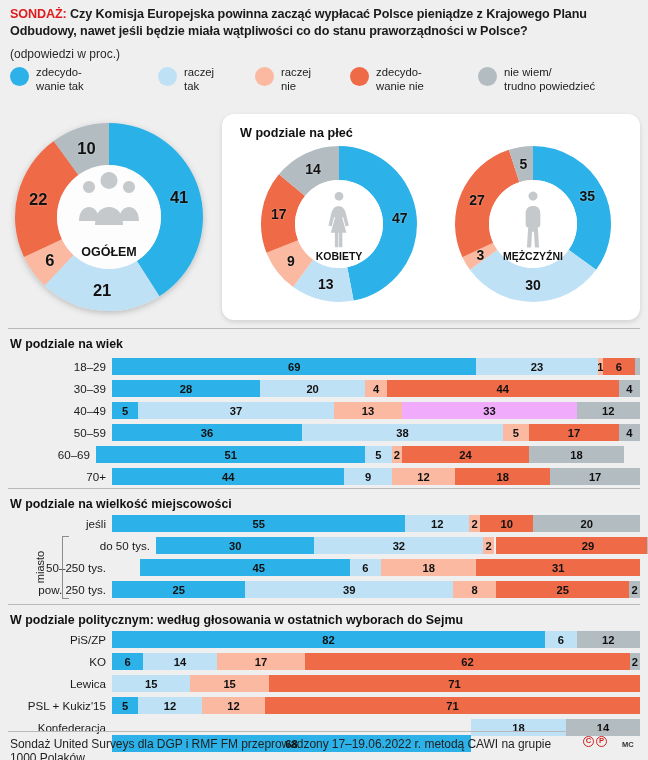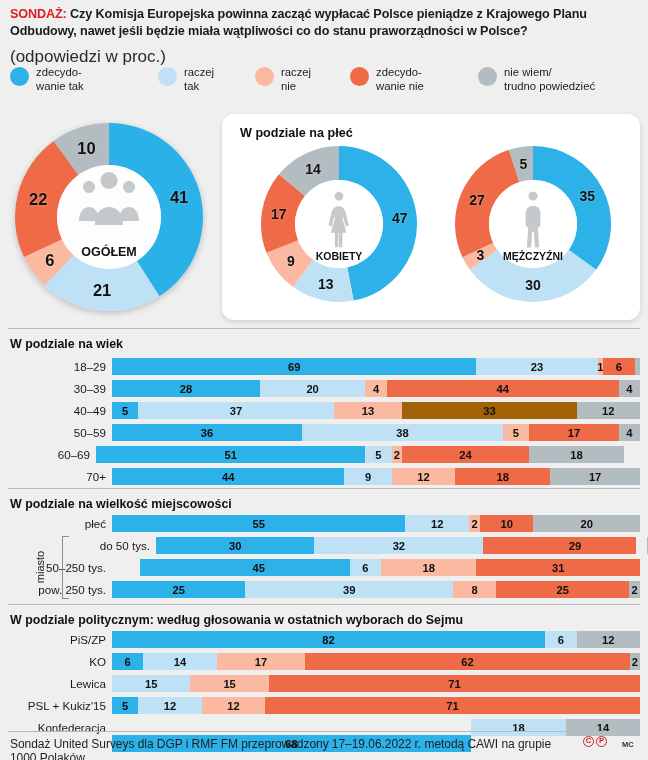--- a/index.html
+++ b/index.html
@@ -14,21 +14,21 @@
 
   
   .headline {
     position: absolute; left: 10px; top: 6px; width: 630px;
     font-size: 12.6px; font-weight: bold; line-height: 1.32;
     letter-spacing: -0.1px;
   }
   .headline .sond { color: #e01b1b; }
   .subnote {
     position: absolute; left: 10px; top: 47px;
-    font-size: 17px; color: #2a2a2a; font-weight: 400;
+    font-size: 12px; color: #2a2a2a; font-weight: 400;
   }
 
   
   .legend { position: absolute; left: 10px; top: 66px; width: 630px; height: 36px; }
   .legend-item { position: absolute; top: 0; display: flex; align-items: flex-start; }
   .legend-dot {
     width: 19px; height: 19px; border-radius: 50%;
     flex: 0 0 19px; margin-top: 1px;
   }
   .legend-label {
@@ -214,21 +214,21 @@
         <div class="seg" style="left: 147.84px; width: 105.6px; background: rgb(191, 225, 245);">20</div>
         <div class="seg" style="left: 253.44px; width: 21.12px; background: rgb(250, 185, 160);">4</div>
         <div class="seg" style="left: 274.56px; width: 232.32px; background: rgb(239, 106, 71);">44</div>
         <div class="seg" style="left: 506.88px; width: 21.12px; background: rgb(179, 188, 193);">4</div>
       </div>
       <div class="row" style="left: 112px; top: 402px; width: 528px; padding-left: 32px;">
         <div class="row-label">40–49</div>
         <div class="seg" style="left: 0px; width: 26.4px; background: rgb(44, 178, 232);">5</div>
         <div class="seg" style="left: 26.4px; width: 195.36px; background: rgb(191, 225, 245);">37</div>
         <div class="seg" style="left: 221.76px; width: 68.64px; background: rgb(250, 185, 160);">13</div>
-        <div class="seg" style="left: 290.4px; width: 174.24px; background: #a16207;">33</div>
+        <div class="seg" style="left: 290.4px; width: 174.24px; background: #f0abfc;">33</div>
         <div class="seg" style="left: 464.64px; width: 63.36px; background: rgb(179, 188, 193);">12</div>
       </div>
       <div class="row" style="left: 112px; top: 424px; width: 528px;">
         <div class="row-label">50–59</div>
         <div class="seg" style="left: 0px; width: 190.08px; background: rgb(44, 178, 232);">36</div>
         <div class="seg" style="left: 190.08px; width: 200.64px; background: rgb(191, 225, 245);">38</div>
         <div class="seg" style="left: 390.72px; width: 26.4px; background: rgb(250, 185, 160);">5</div>
         <div class="seg" style="left: 417.12px; width: 89.76px; background: rgb(239, 106, 71);">17</div>
         <div class="seg" style="left: 506.88px; width: 21.12px; background: rgb(179, 188, 193);">4</div>
       </div>
@@ -244,33 +244,33 @@
         <div class="row-label">70+</div>
         <div class="seg" style="left: 0px; width: 232.32px; background: rgb(44, 178, 232);">44</div>
         <div class="seg" style="left: 232.32px; width: 47.52px; background: rgb(191, 225, 245);">9</div>
         <div class="seg" style="left: 279.84px; width: 63.36px; background: rgb(250, 185, 160);">12</div>
         <div class="seg" style="left: 343.2px; width: 95.04px; background: rgb(239, 106, 71);">18</div>
         <div class="seg" style="left: 438.24px; width: 89.76px; background: rgb(179, 188, 193);">17</div>
       </div>
       <div class="rule" style="top: 488px;"></div>
       <div class="section-title" style="top: 497px;">W podziale na wielkość miejscowości</div>
       <div class="row" style="left: 112px; top: 515px; width: 528px;">
-        <div class="row-label">płeć</div>
+        <div class="row-label">jeśli</div>
         <div class="seg" style="left: 0px; width: 293.333px; background: rgb(44, 178, 232);">55</div>
         <div class="seg" style="left: 293.333px; width: 64px; background: rgb(191, 225, 245);">12</div>
         <div class="seg" style="left: 357.333px; width: 10.6667px; background: rgb(250, 185, 160);">2</div>
         <div class="seg" style="left: 368px; width: 53.3333px; background: rgb(239, 106, 71);">10</div>
         <div class="seg" style="left: 421.333px; width: 106.667px; background: rgb(179, 188, 193);">20</div>
       </div>
       <div class="row" style="left: 112px; top: 537px; width: 528px; margin-left: 44px;">
         <div class="row-label">do 50 tys.</div>
         <div class="seg" style="left: 0px; width: 158.4px; background: rgb(44, 178, 232);">30</div>
         <div class="seg" style="left: 158.4px; width: 168.96px; background: rgb(191, 225, 245);">32</div>
         <div class="seg" style="left: 327.36px; width: 10.56px; background: rgb(250, 185, 160);">2</div>
-        <div class="seg" style="left: 327px; width: 153.12px; background: rgb(239, 106, 71); padding-left: 31px;">29</div>
+        <div class="seg" style="left: 340px; width: 153.12px; background: rgb(239, 106, 71); padding-left: 31px;">29</div>
         <div class="seg" style="left: 491.04px; width: 36.96px; background: rgb(179, 188, 193);">7</div>
       </div>
       <div class="row" style="left: 112px; top: 559px; width: 528px;">
         <div class="row-label">50–250 tys.</div>
         <div class="seg" style="left: 0px; width: 237.6px; background: rgb(44, 178, 232); margin-left: 28px;">45</div>
         <div class="seg" style="left: 237.6px; width: 31.68px; background: rgb(191, 225, 245);">6</div>
         <div class="seg" style="left: 269.28px; width: 95.04px; background: rgb(250, 185, 160);">18</div>
         <div class="seg" style="left: 364.32px; width: 163.68px; background: rgb(239, 106, 71);">31</div>
       </div>
       <div class="row" style="left: 112px; top: 581px; width: 528px;">

